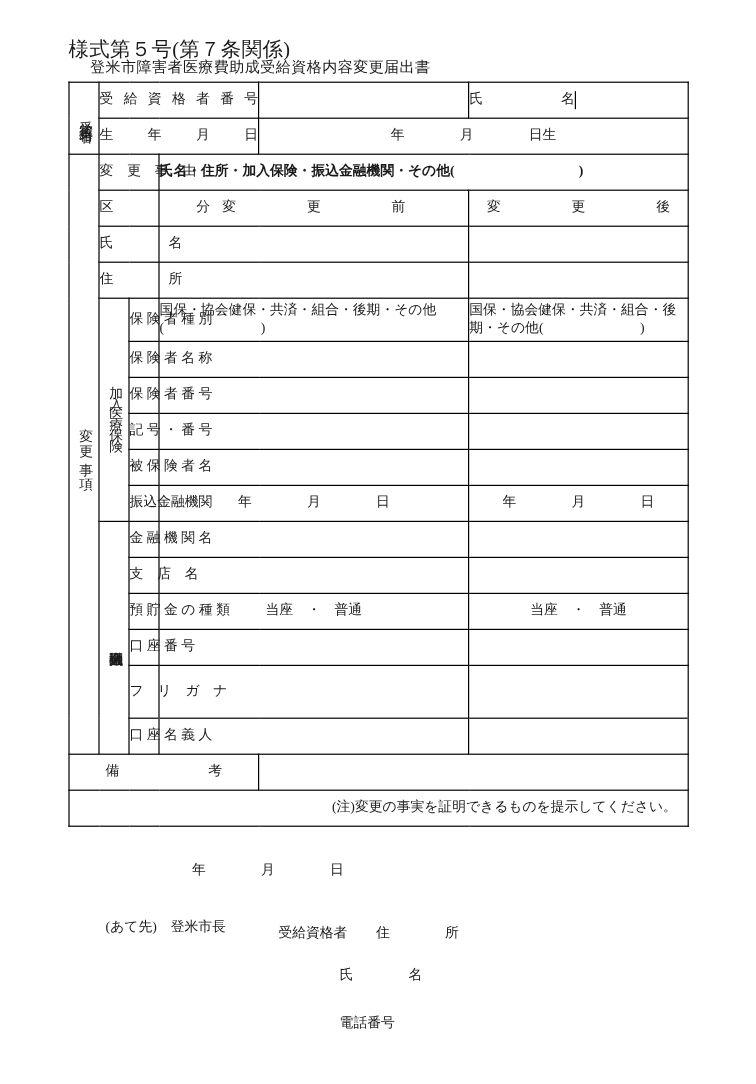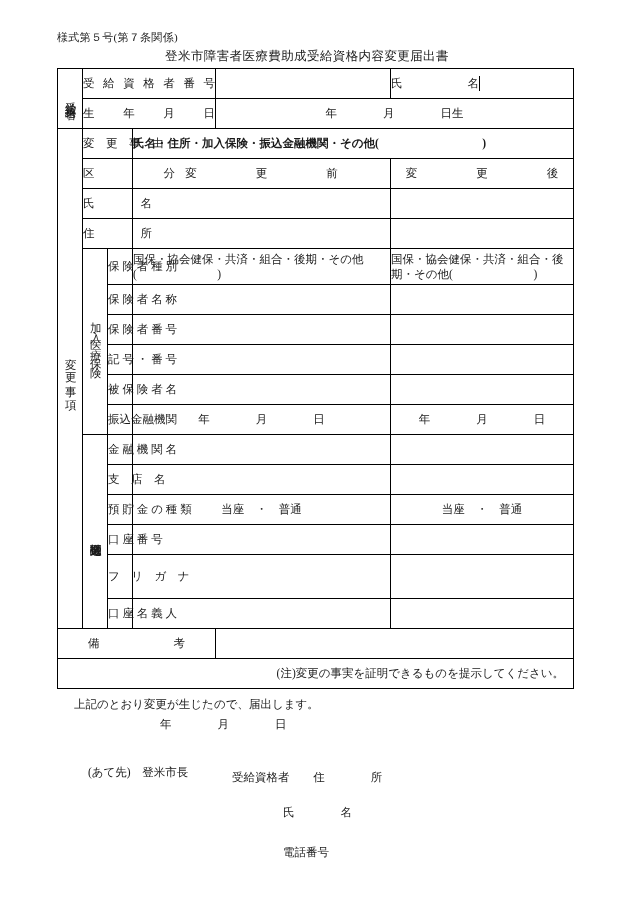--- a/index.html
+++ b/index.html
@@ -21,30 +21,29 @@
     left: 0; top: 0;
     width: 630px;
     height: 903px;
   }
 
   
   .form-code {
     position: absolute;
     left: 57px;
     top: 30px;
-    font-size: 11px;
+    font-size: 17px;
     letter-spacing: 0.3px;
     white-space: nowrap;
   }
   .doc-title {
     position: absolute;
-    left: 49px;
+    left: 75px;
     top: 48px;
     width: 516px;
-    text-align: center;
     font-size: 12.5px;
     letter-spacing: 0.4px;
     white-space: nowrap;
   }
 
   
   .tbl {
     position: absolute;
     left: 57px;
     top: 68px;
@@ -280,21 +279,20 @@
         <td class="value-cell" colspan="2"></td>
       </tr>
 
       <tr class="row-h-md note-row">
         <td colspan="6">(注)変更の事実を証明できるものを提示してください。</td>
       </tr>
 
     </tbody>
   </table>
 
-  <div class="foot f-decl">上記のとおり変更が生じたので、届出します。</div>
   <div class="foot f-date">年　　　　月　　　　日</div>
   <div class="foot f-ate">(あて先)　登米市長</div>
 
   <div class="foot f-addr">
     <span>受給資格者</span>
     <span style="display:inline-block;width:18px"></span>
     <span>住　　　　所</span>
   </div>
 
   <div class="foot f-name">氏　　　　名</div>

